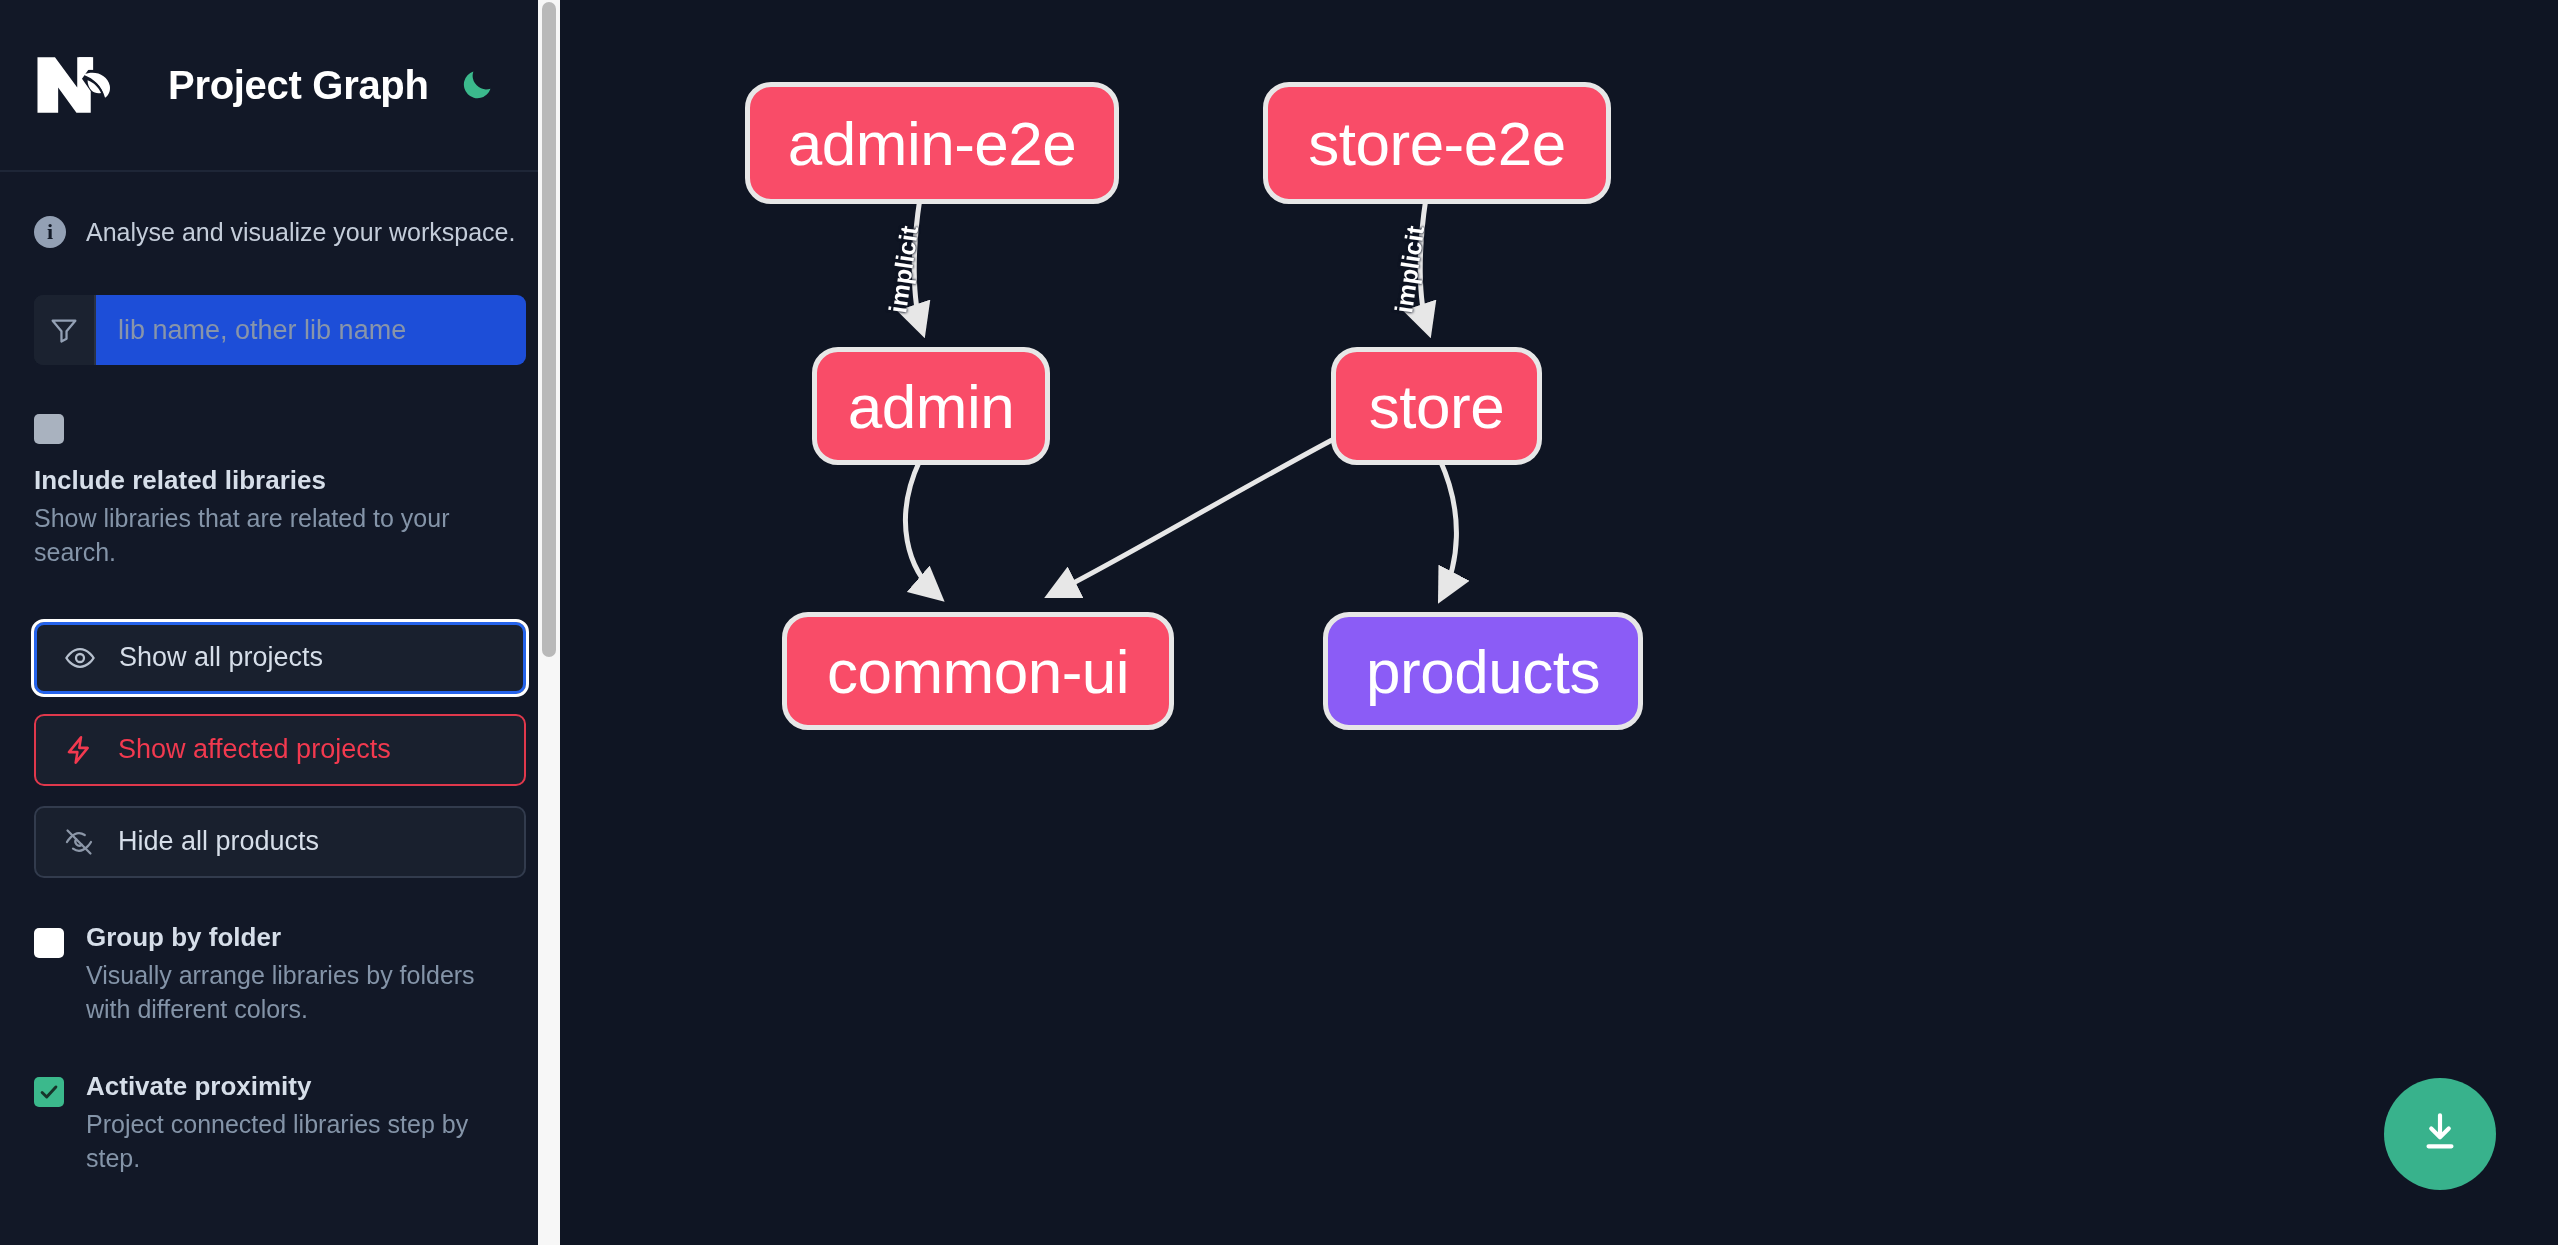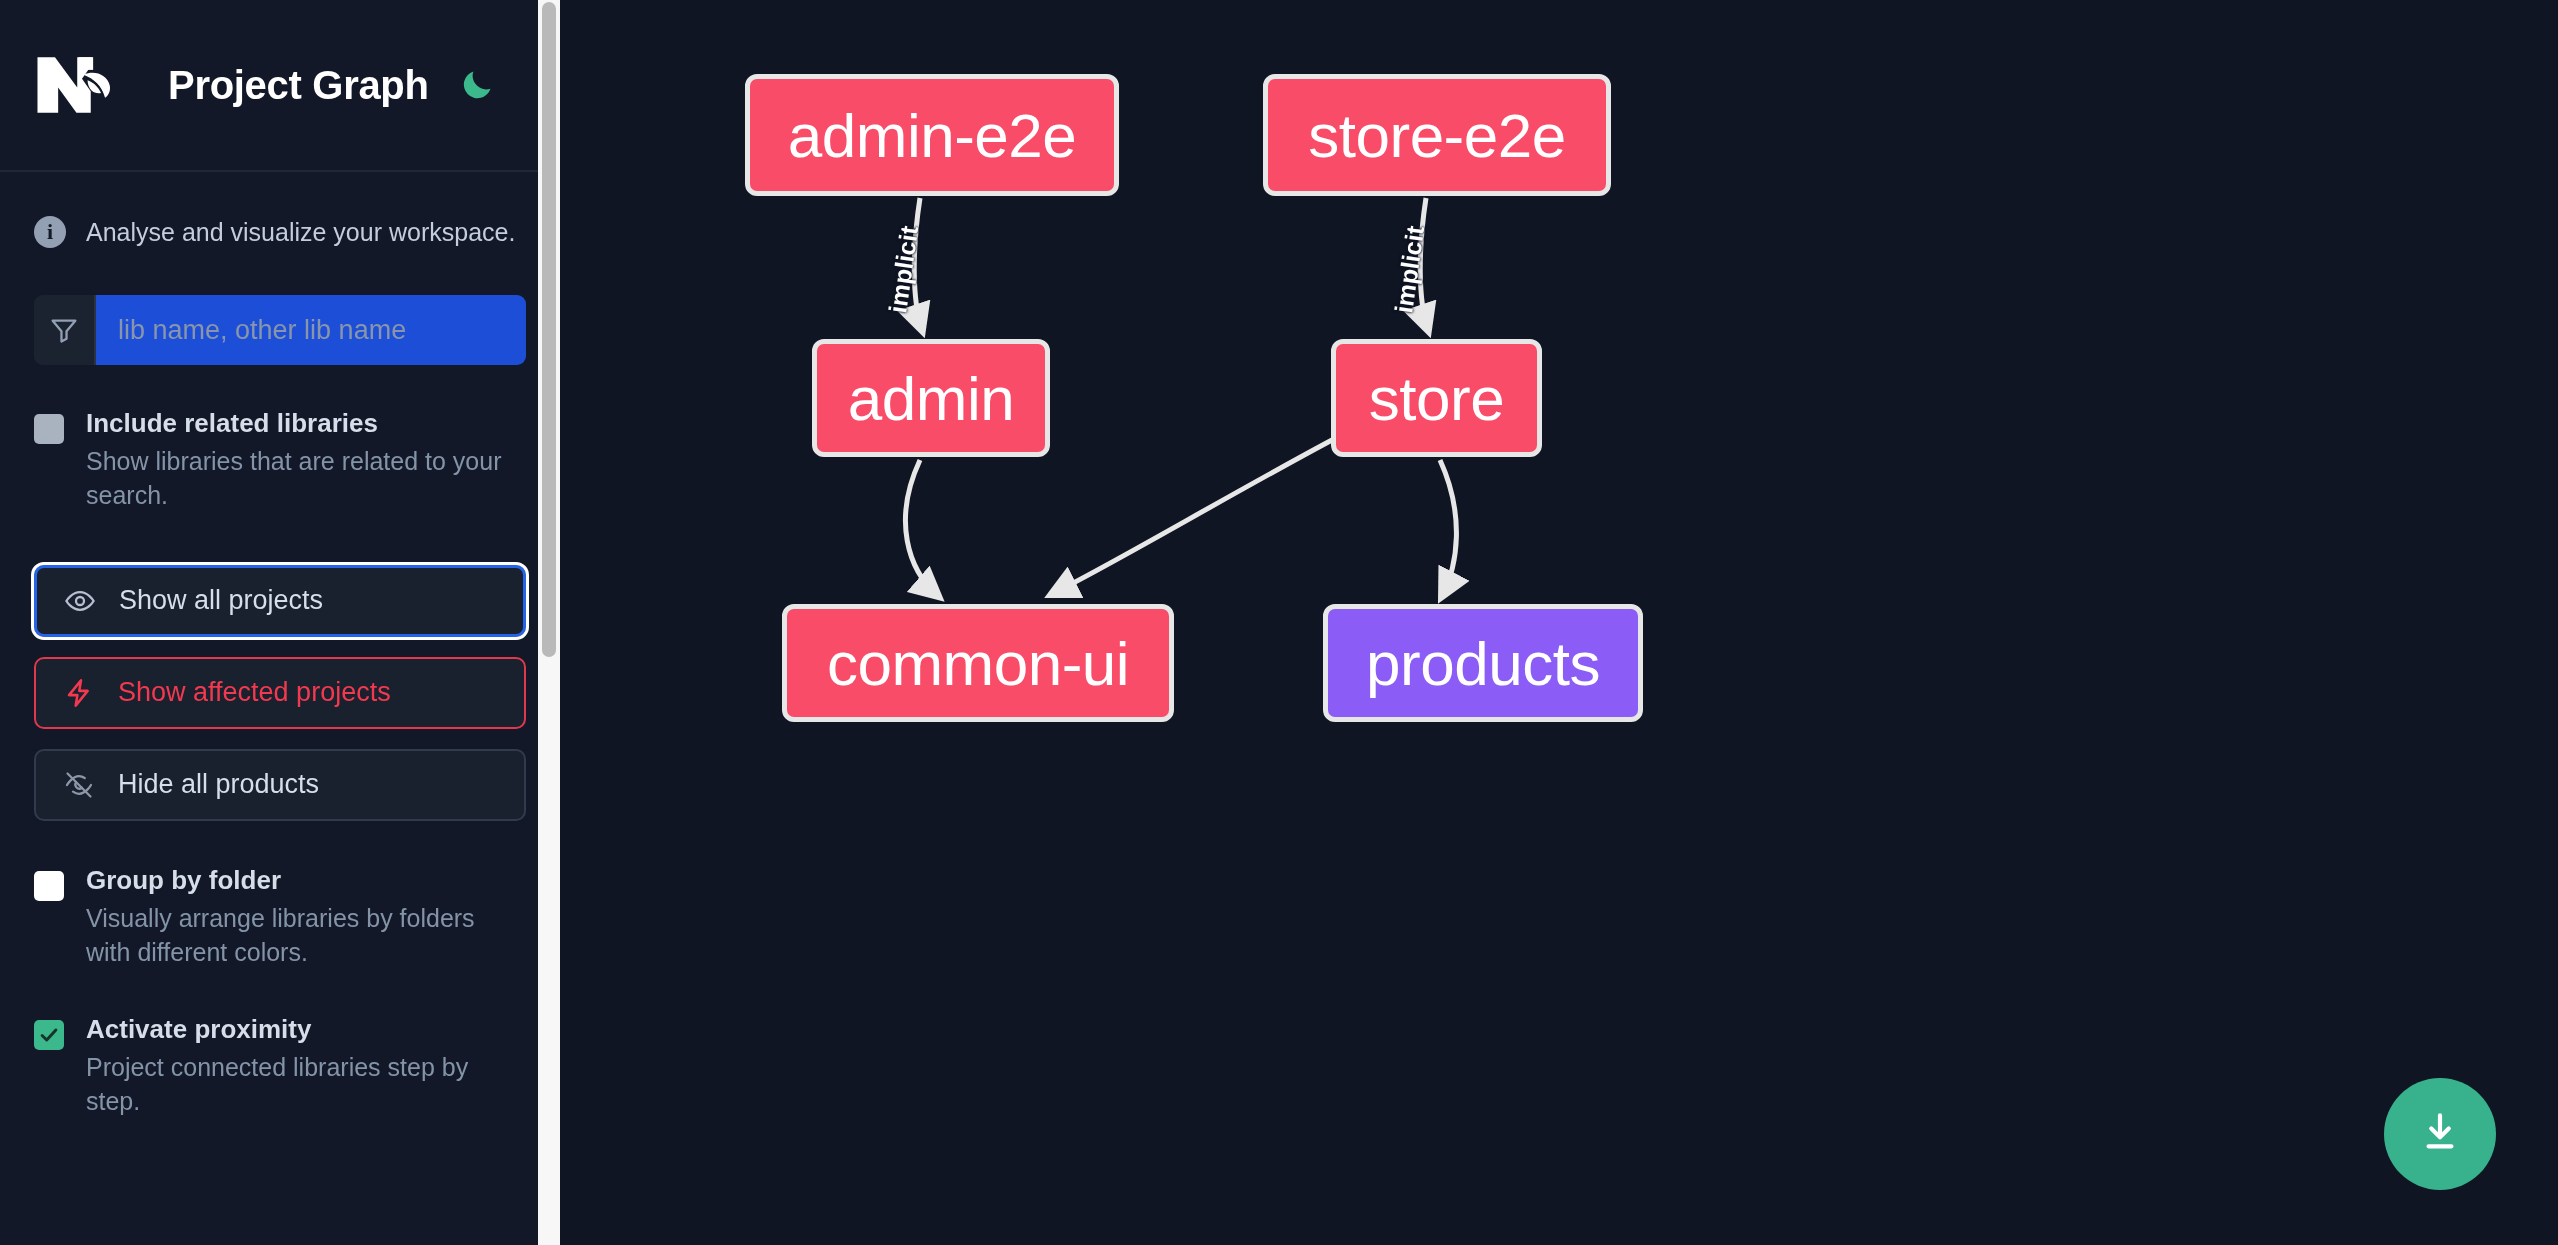--- a/index.html
+++ b/index.html
@@ -94,21 +94,21 @@
     background: #1d4ed8;
     color: #E2E8F0;
     font-size: 27px;
     font-family: "Liberation Sans", sans-serif;
     padding: 0 22px;
   }
   #filter-input::placeholder { color: #8895AA; }
 
   
   .check-row { display: flex; gap: 22px; }
-  .check-row.first { margin-top: 44px; }
+  .check-row.first { margin-top: 44px; flex-direction: column; }
   .check-row.second { margin-top: 45px; }
   .cbox {
     width: 30px; height: 30px;
     flex: 0 0 30px;
     border-radius: 5px;
     margin-top: 5px;
     cursor: pointer;
   }
   .cbox.gray   { background: #A9B2BF; }
   .cbox.white  { background: #FFFFFF; }
@@ -182,31 +182,32 @@
   
   #canvas {
     position: relative;
     flex: 1 1 auto;
     height: 1245px;
     background: #0F1523;
     overflow: hidden;
   }
   .node {
     position: absolute;
-    border-radius: 12px;
+    border-radius: 26px;
     border: 5px solid #E7E7E7;
     display: flex;
     align-items: center;
     justify-content: center;
     color: #FFFFFF;
     font-size: 62px;
     font-family: "Liberation Sans", sans-serif;
     letter-spacing: -0.5px;
     cursor: pointer;
     white-space: nowrap;
+    margin-top: 8px;
   }
   .node.pink  { background: #F94C68; }
   .node.slate { background: #8b5cf6; }
 
   #edge-svg {
     position: absolute;
     top: 0; left: 0;
     width: 2000px;
     height: 1245px;
     pointer-events: none;

